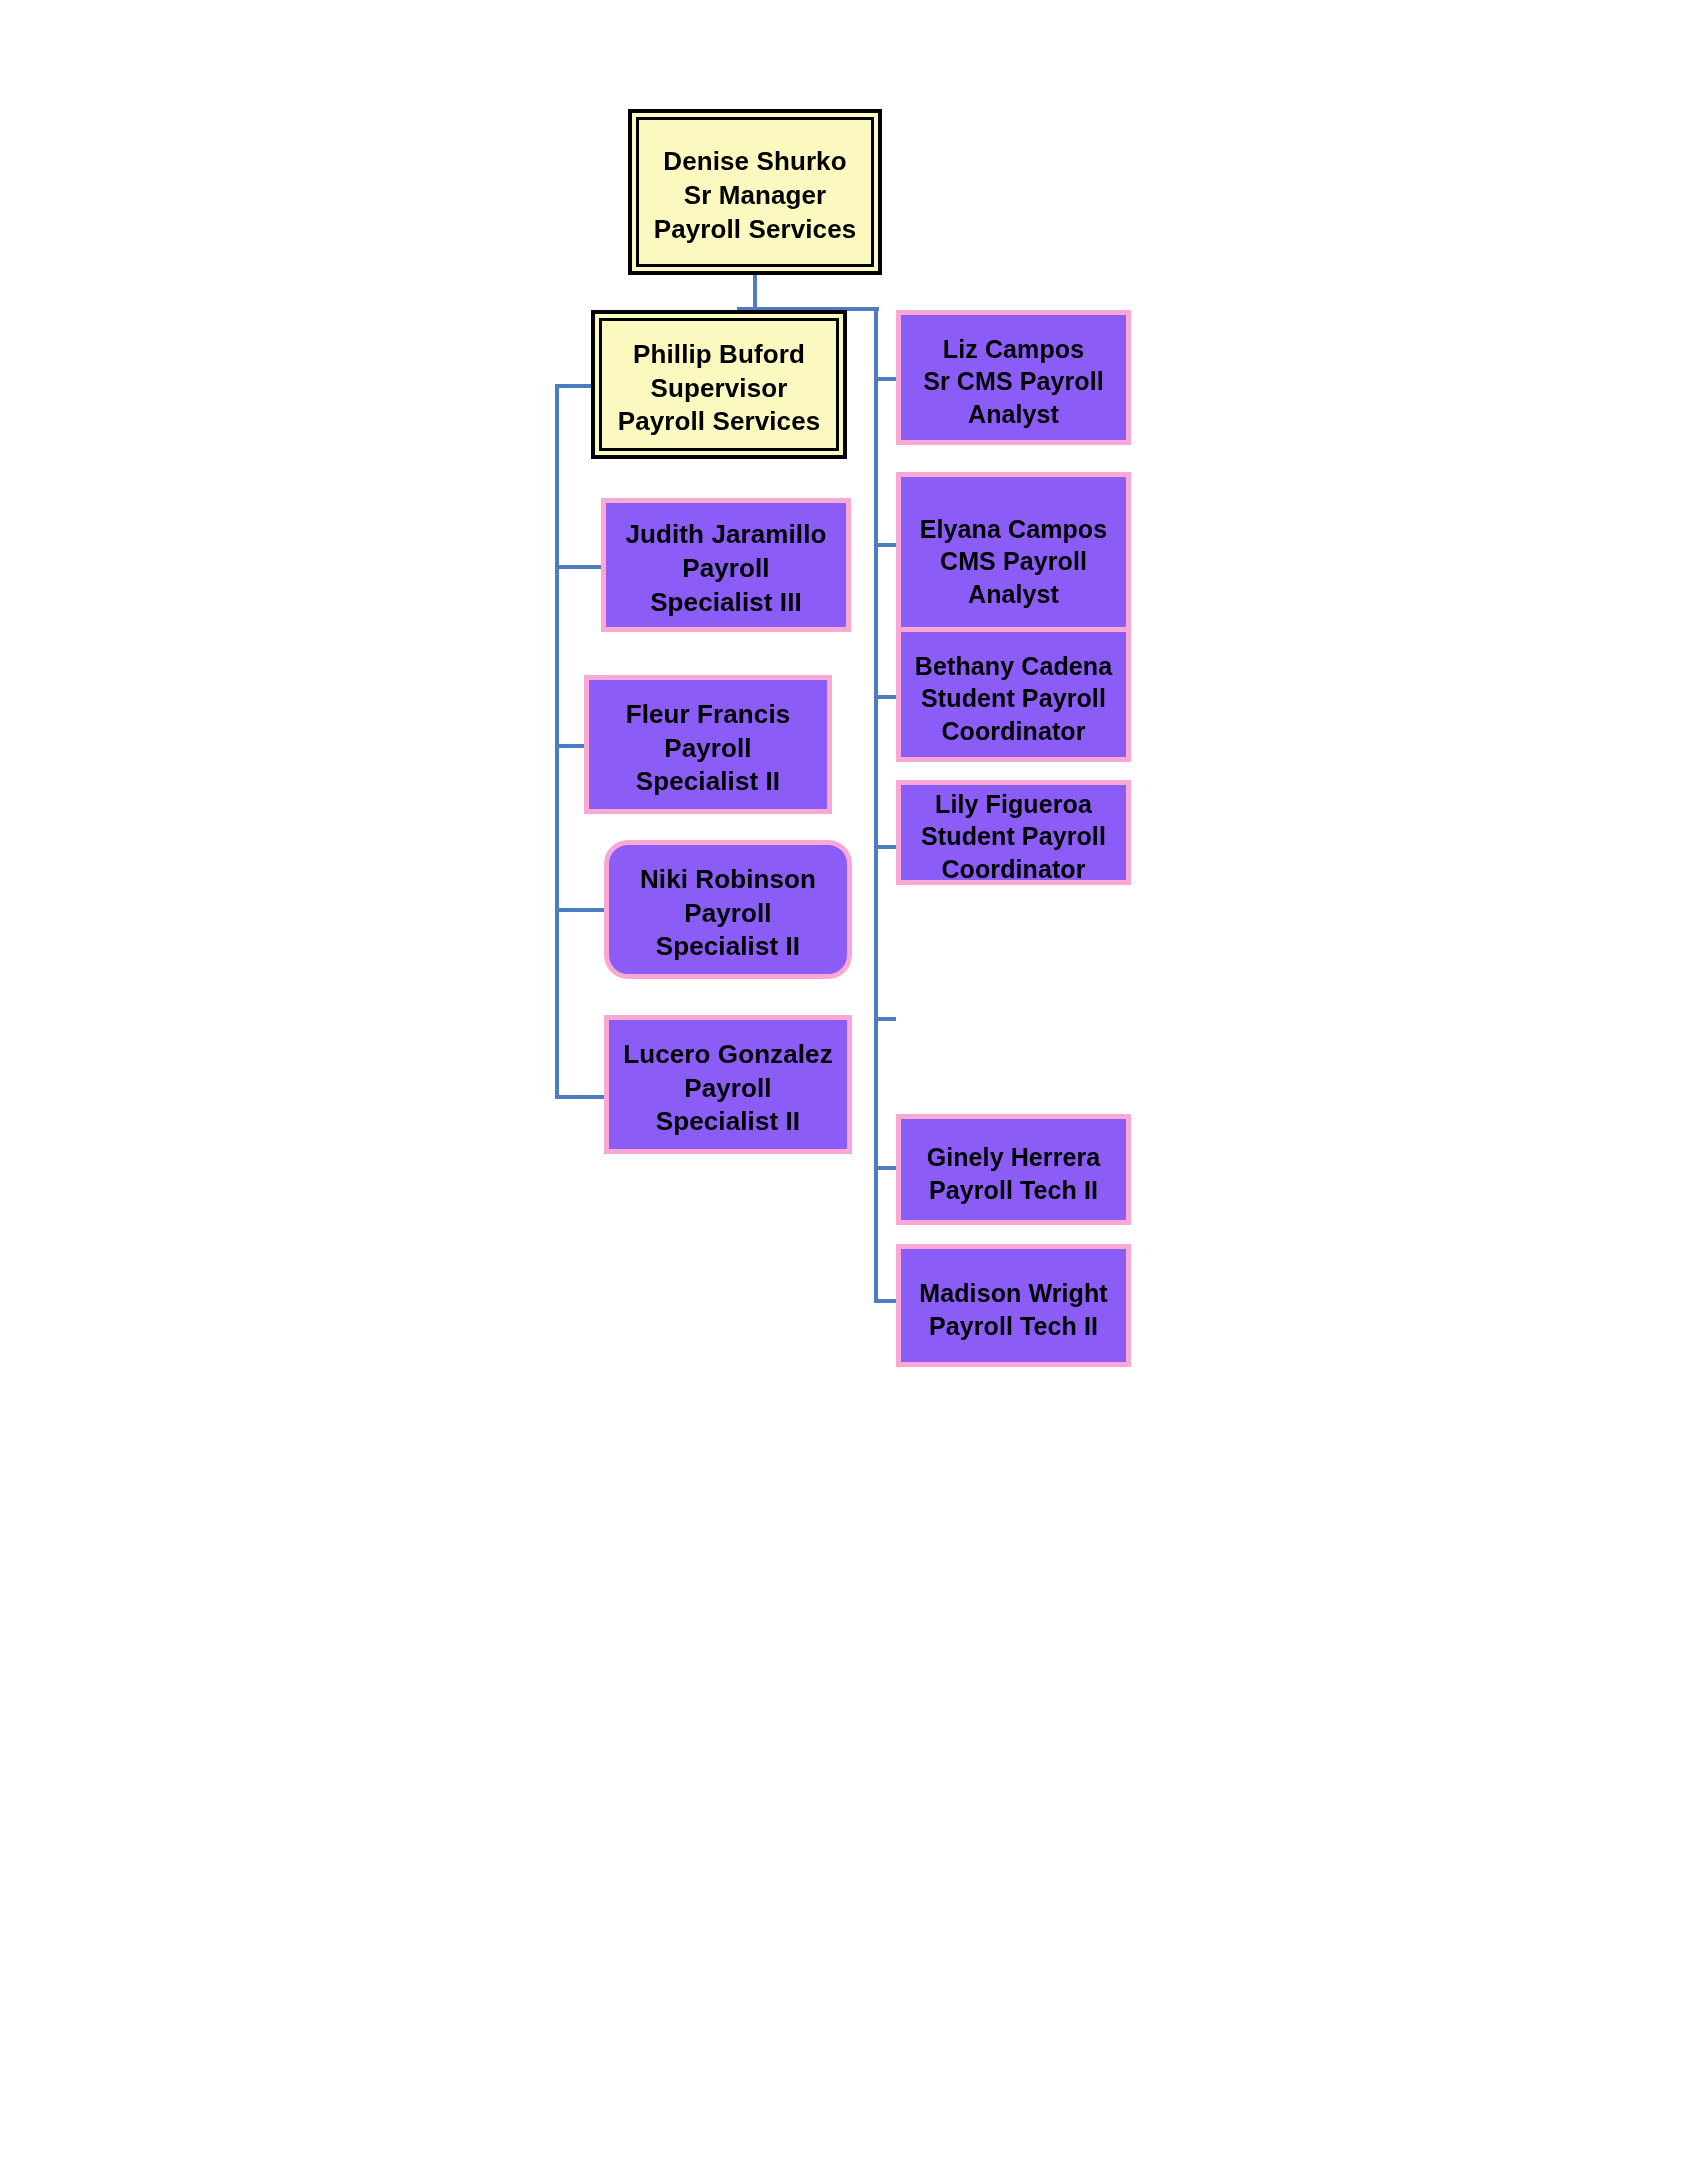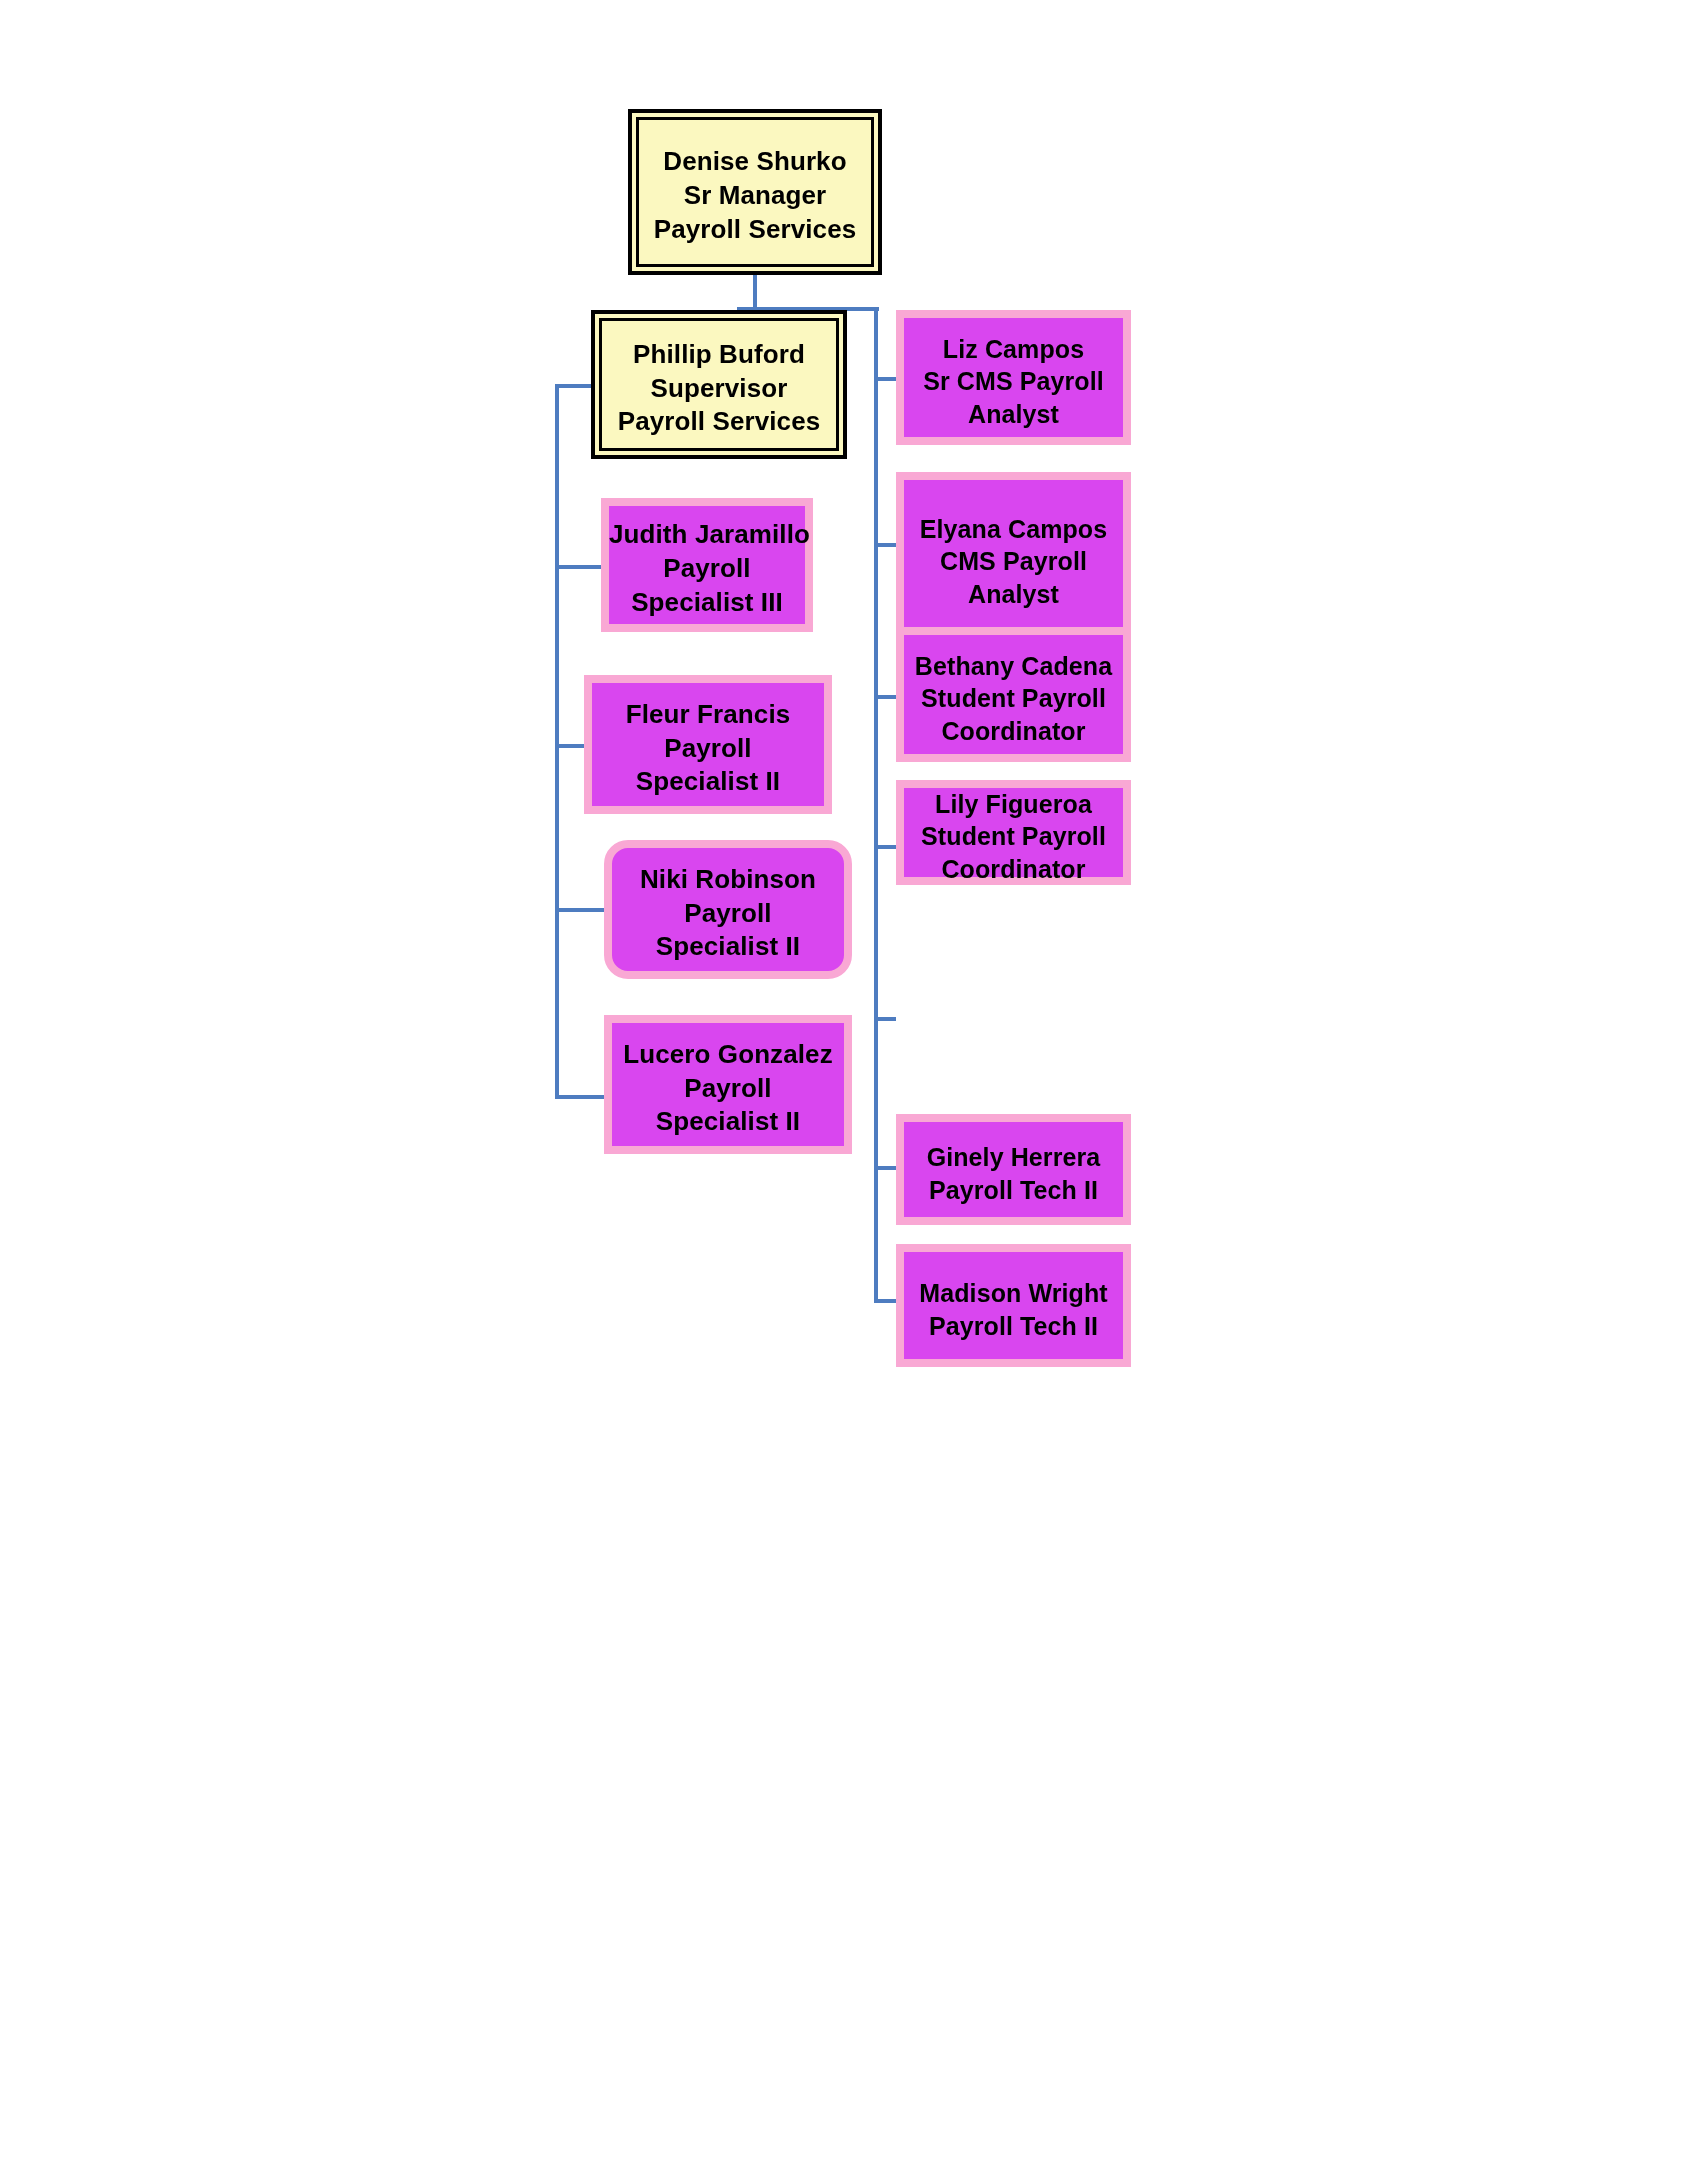--- a/index.html
+++ b/index.html
@@ -26,22 +26,22 @@
   .conn-h { height: 4px; }
 
   
   .node {
     position: absolute;
     box-sizing: border-box;
     display: flex;
     align-items: center;
     justify-content: center;
     text-align: center;
-    background: #d946ef;
-    border: 8px solid #f9a8d4;
+    background: #8b5cf6;
+    border: 5px solid #f9a8d4;
     color: #000000;
     font-weight: bold;
     letter-spacing: 0.1px;
   }
   .node .lines {
     line-height: 1.30;
     width: 100%;
     padding: 0 0;
     box-sizing: border-box;
     margin-top: 8px;
@@ -109,21 +109,21 @@
   <div class="node hl fs-26" style="left:591px; top:310px; width:256px; height:149px;">
     <div class="inner">
       <div class="lines">
         <span class="ln">Phillip Buford</span>
         <span class="ln">Supervisor</span>
         <span class="ln">Payroll Services</span>
       </div>
     </div>
   </div>
 
-  <div class="node fs-26" style="left:601px; top:498px; width:212px; height:134px;">
+  <div class="node fs-26" style="left:601px; top:498px; width:250px; height:134px;">
     <div class="lines">
       <span class="ln">Judith Jaramillo</span>
       <span class="ln">Payroll</span>
       <span class="ln">Specialist III</span>
     </div>
   </div>
 
   <div class="node fs-26" style="left:584px; top:675px; width:248px; height:139px;">
     <div class="lines">
       <span class="ln">Fleur Francis</span>

